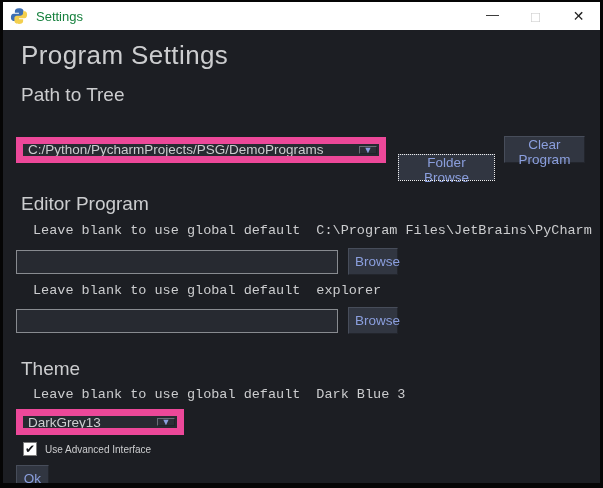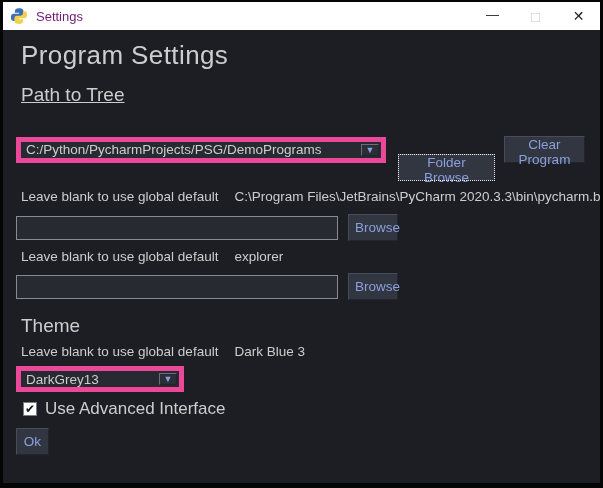--- a/index.html
+++ b/index.html
@@ -8,52 +8,52 @@
     position:relative;
     width:603px; height:488px;
     background:#050505;
     padding:2px 3px 5px 3px;
     font-family:"Liberation Sans","DejaVu Sans",sans-serif;
     overflow:hidden;
   }
   
   .titlebar { height:28px; background:#ffffff; display:flex; align-items:center; }
   .tb-icon { width:18px; height:18px; margin-left:7px; flex:0 0 auto; }
-  .tb-title { margin-left:8px; font-size:13px; color:#701a75; }
+  .tb-title { margin-left:8px; font-size:13px; color:#15803d; }
   .tb-controls { margin-left:auto; display:flex; height:100%; }
   .ctrl { width:43px; height:100%; display:flex; align-items:center; justify-content:center; background:#ffffff; border:none; padding:0; cursor:default; }
   .glyph-min  { font-size:13px; color:#222; transform:translateY(-2px); }
   .glyph-max  { font-size:15px; color:#c9c9c9; }
   .glyph-close{ font-size:14px; color:#222; }
   
   .content { height:453px; background:#1c1e23; color:#cccdcf; padding:10px 0 0 13px; overflow:hidden; }
   .h1 { font-size:26px; line-height:30px; margin:0 0 0 5px; font-weight:400; letter-spacing:.4px; }
   .h2 { font-size:19px; line-height:22px; margin:12px 0 0 5px; font-weight:400; }
-  .h2.mt14 { margin-top:14px;text-decoration:underline; } .h2.mt10 { margin-top:15px; }
-  .hint-row { display:flex; gap:16px; margin:8px 0 0 5px; font-size:13.5px; line-height:16px; white-space:nowrap; }
+  .h2.mt14 { margin-top:14px; } .h2.mt10 { margin-top:24px; }
+  .hint-row { display:flex; gap:16px; margin:8px 0 0 17px; font-size:13.5px; line-height:16px; white-space:nowrap;font-family:Liberation Mono, monospace; }
   .hint-row.mt7 { margin-top:7px; }
   .row { display:flex; align-items:center; margin-top:9px; }
   .row.mt12 { margin-top:12px; } .row.mt8 { margin-top:8px; } .row.mt6 { margin-top:6px; }
   
-  .combo { display:flex; align-items:stretch; height:26px; background:#272a31; border:5px solid #ec4899; }
+  .combo { display:flex; align-items:stretch; height:26px; background:#272a31; border:7px solid #ec4899; }
   .combo-wide { width:370px; } .combo-small { width:168px; }
   .combo-input { flex:1; min-width:0; background:transparent; border:none; outline:none; color:#cccdcf; font-size:13.5px; padding:0 2px 0 5px; font-family:inherit; }
   .combo-arrow { width:18px; margin:2px; background:#2b2e36; border:1px solid; border-color:#6a6e78 #202329 #202329 #6a6e78; display:flex; align-items:center; justify-content:center; color:#8b9fde; font-size:9px; cursor:default; }
   
   .text-input { width:322px; height:24px; background:#272a31; border:1px solid #888b90; color:#cccdcf; font-size:13.5px; padding:0 5px; font-family:inherit; outline:none; }
   
   .btn { background:#313641; color:#8b9fde; border:1px solid; border-color:#474d5a #22252c #22252c #474d5a; height:27px; font-size:13.5px; font-family:inherit; padding:0 6px; cursor:default; }
   .btn-folder-browse { width:97px; margin-left:12px; outline:1px dotted #ededed; outline-offset:-1px;margin-top:36px; }
   .btn-clear-history { width:81px; margin-left:9px; }
   .btn-browse { width:50px; margin-left:10px; }
   .btn-ok { width:33px;text-align:center; } .btn-cancel { width:53px; margin-left:7px; }
   
   .checkbox-row { display:flex; align-items:center; margin:7px 0 0 7px; }
   .checkbox { width:14px; height:14px; background:#ffffff; border:1px solid #7d7d7d; color:#14161a; font-size:12px; line-height:12px; text-align:center; cursor:default; }
-  .checkbox-label { margin-left:8px; font-size:17px; }
+  .checkbox-label { margin-left:8px; font-size:10px; }
   .footer-row { display:flex; margin-top:9px; }
 </style>
 </head>
 <body>
 
 <div class="window">
 
   <div class="titlebar">
     <svg class="tb-icon" viewBox="0 0 24 24">
       <path fill="#3d6fb4" d="M11.8 1.5c-4.2 0-5.3 1.9-5.3 4.2v2.1h5.4v1.2H4.6c-2.2 0-3.4 2-3.4 5.1 0 2.3 1.1 4.4 3.3 4.4h2.1v-2.9c0-2.1 1.9-3.4 4-3.4h4.3c1.9 0 3.2-1.2 3.2-3.1V5.7c0-2.3-1.4-4.2-6.3-4.2z"></path>
@@ -82,20 +82,21 @@
       <div class="combo combo-wide">
         <input class="combo-input" value="C:/Python/PycharmProjects/PSG/DemoPrograms" style="">
         <div class="combo-arrow">
           <span>▼</span>
         </div>
       </div>
       <button class="btn btn-folder-browse">Folder Browse</button>
       <button class="btn btn-clear-history">Clear Program</button>
     </div>
 
+    <div class="h2">Editor Program</div>
     <div class="hint-row">
       <span>Leave blank to use global default</span>
       <span>C:\Program Files\JetBrains\PyCharm 2020.3.3\bin\pycharm.bat</span>
     </div>
     <div class="row">
       <input class="text-input" value="" style="">
       <button class="btn btn-browse">Browse</button>
     </div>
 
     <div class="hint-row">

